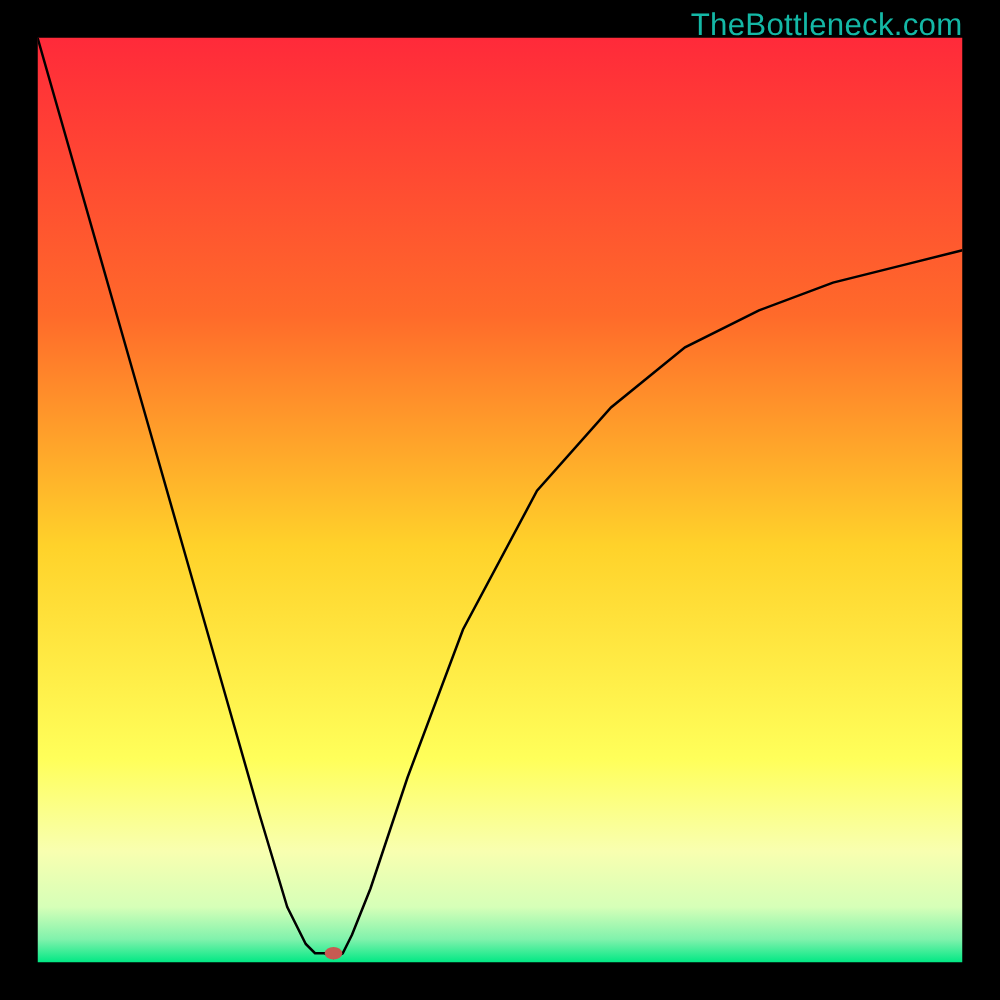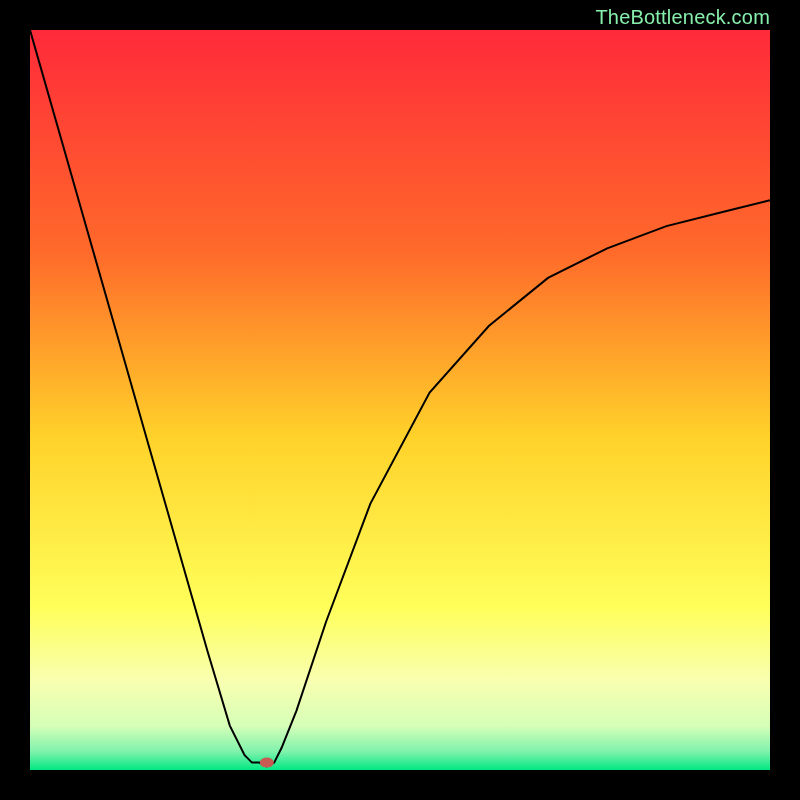--- a/index.html
+++ b/index.html
@@ -23,22 +23,22 @@
     position: absolute;
     left: 30px;
     top: 30px;
     width: 740px;
     height: 740px;
   }
   .watermark {
     position: absolute;
     top: 6px;
     right: 30px;
-    color: #86efac;
-    font-size: 20px;
+    color: #14b8a6;
+    font-size: 25px;
     letter-spacing: 0.2px;
     font-family: Arial, Helvetica, sans-serif;
   }
 </style>
 </head>
 <body>
 
 <div class="frame"></div>
 
 <svg class="plot-area" viewBox="0 0 740 740" preserveAspectRatio="none">

